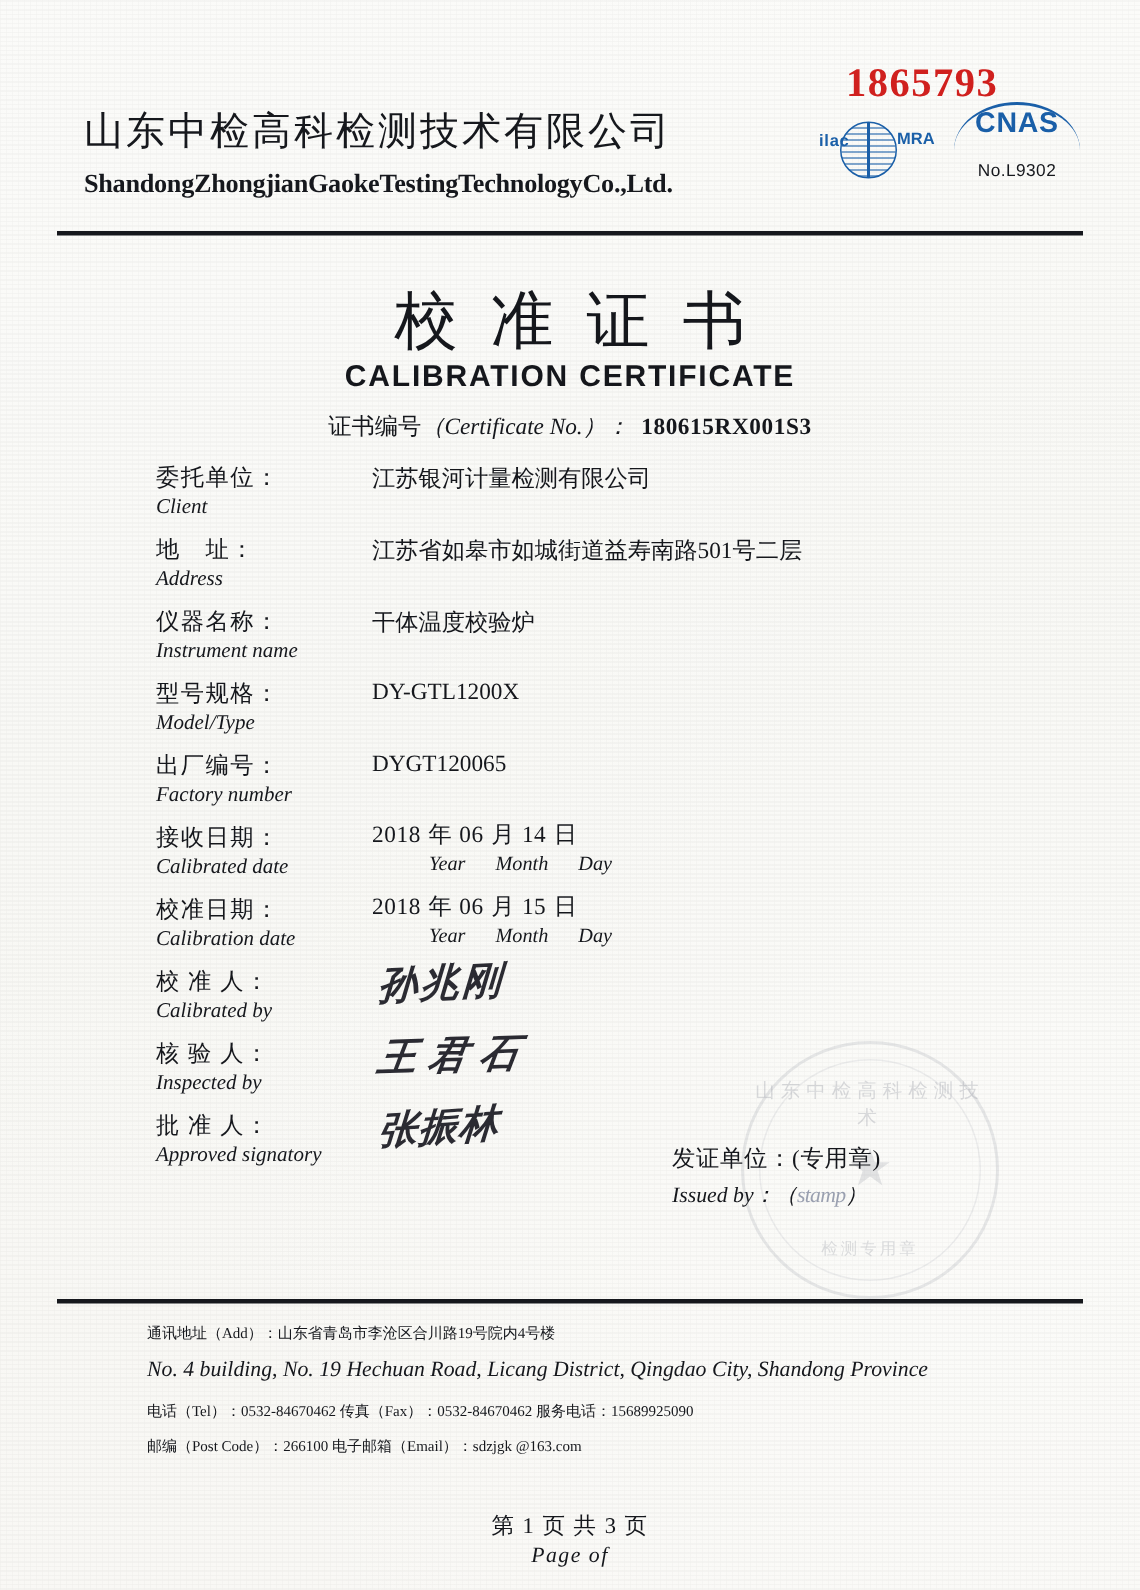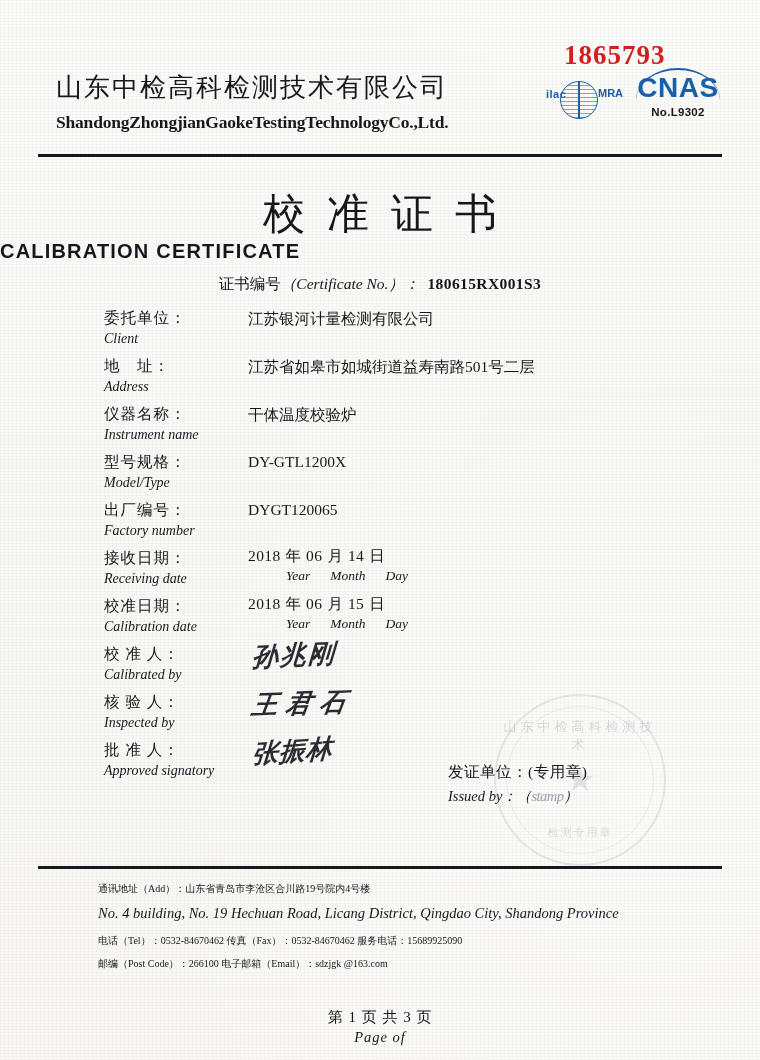--- a/index.html
+++ b/index.html
@@ -115,30 +115,30 @@
   }
   .cnas {
     position: absolute;
     top: 72px;
     left: 630px;
     width: 96px;
     text-align: center;
   }
   .cnas .word {
     font-family: "Liberation Sans", sans-serif;
-    font-size: 28px;
+    font-size: 19px;
     font-weight: bold;
     color: #1a5fa8;
     letter-spacing: .5px;
   }
   .cnas .no {
-    margin-top: 2px;
+    margin-top: 14px;
     font-family: "Liberation Sans", sans-serif;
     font-size: 11.5px;
-    font-weight: bold;
+    font-weight: normal;
     color: #15171c;
     letter-spacing: .3px;
   }
   .cnas .swoosh {
     position: absolute;
     left: 6px;
     top: -4px;
     width: 84px;
     height: 30px;
     border-top: 2px solid #1a5fa8;
@@ -165,20 +165,21 @@
     font-size: 42px;
     font-weight: normal;
     letter-spacing: 22px;
     text-indent: 22px;
     color: #15171c;
   }
   .title-en {
     position: absolute;
     top: 240px;
     left: 0; right: 0;
+    text-align: center;
     font-family: "Liberation Sans", sans-serif;
     font-size: 20px;
     font-weight: bold;
     letter-spacing: 1.2px;
     color: #15171c;
   }
   .cert-no {
     position: absolute;
     top: 274px;
     left: 0; right: 0;
@@ -465,21 +466,21 @@
         <span class="cn">出厂编号：</span>
         <span class="en">Factory number</span>
       </div>
       <div class="value">DYGT120065</div>
     </div>
 
 
     <div class="row">
       <div class="label">
         <span class="cn">接收日期：</span>
-        <span class="en">Receiving date</span>
+        <span class="en">Calibrated date</span>
       </div>
       <div class="date-val">
         <span class="num">2018</span><span class="unit">年</span><span class="num">06</span><span class="unit">月</span><span class="num">14</span><span class="unit">日</span>
       </div>
       <div class="date-sub">
         <span>Year</span><span>Month</span><span>Day</span>
       </div>
     </div>
 
     <div class="row">

